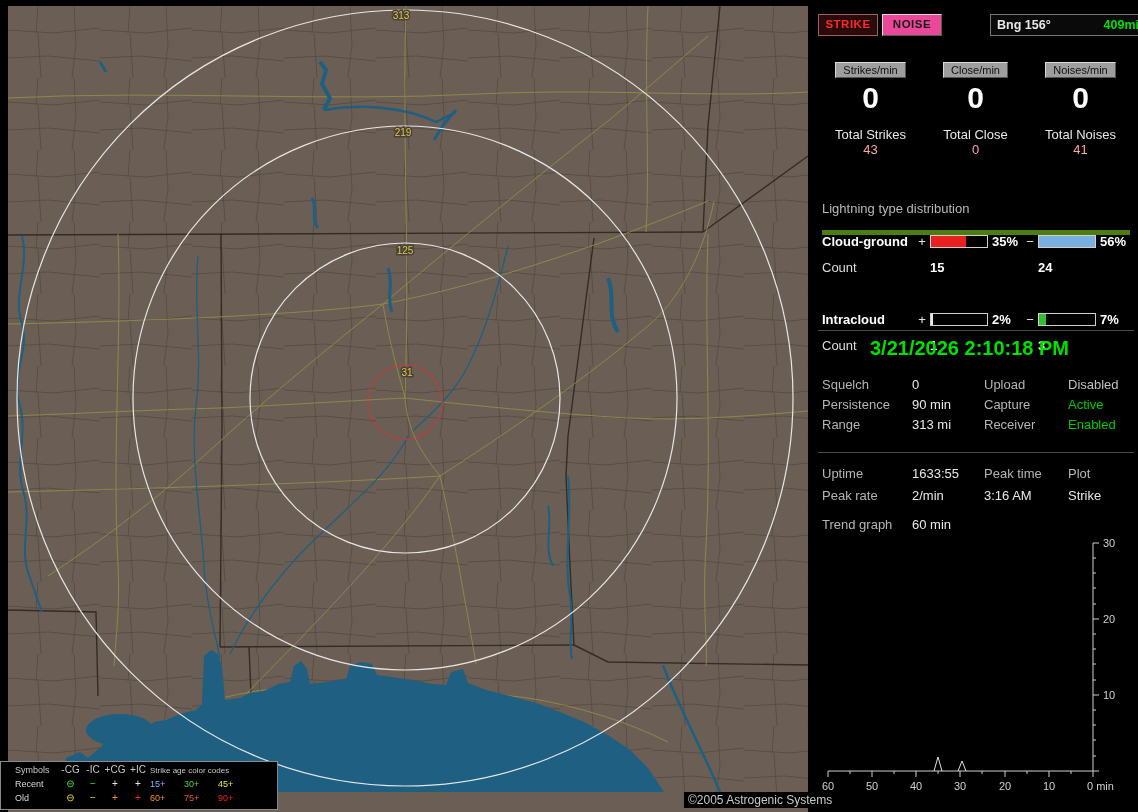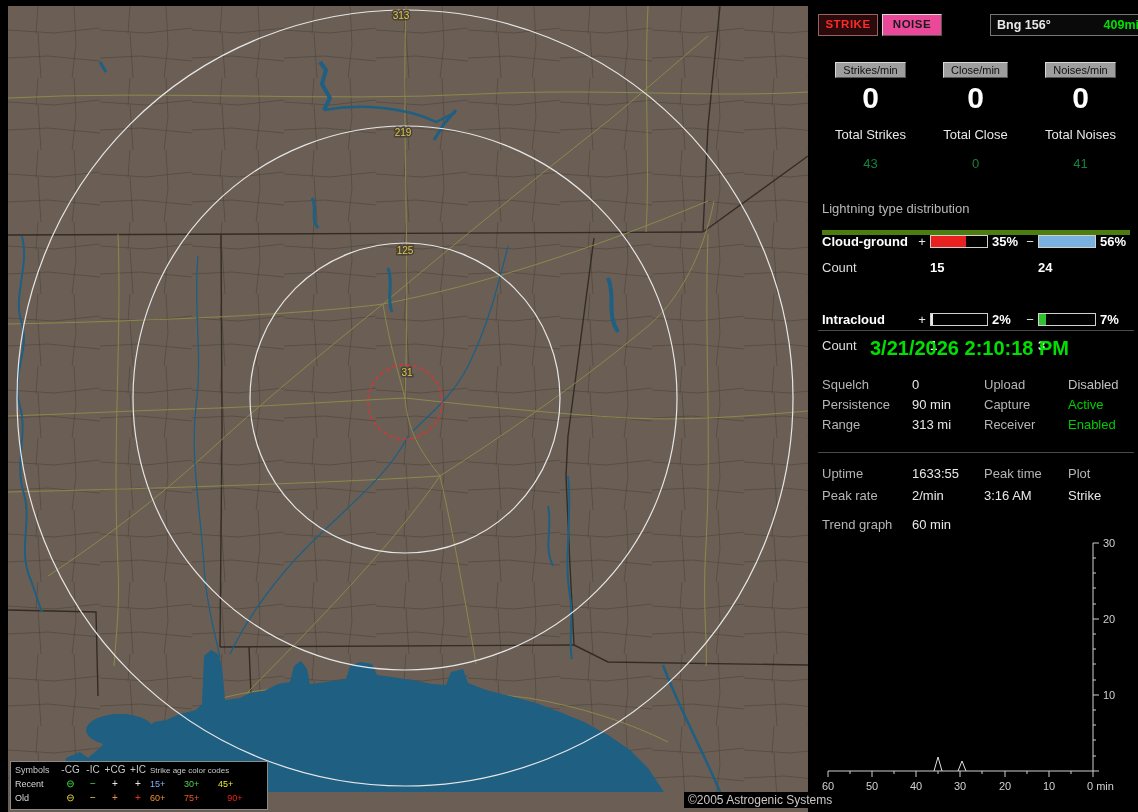--- a/index.html
+++ b/index.html
@@ -5,30 +5,30 @@
   html,body{margin:0;padding:0;background:#000;}
   body{position:relative;width:1138px;height:812px;overflow:hidden;
        font-family:"Liberation Sans",sans-serif;color:#e8e8e8;font-size:13px;}
   .abs{position:absolute;}
 
   
   #map{left:8px;top:6px;width:800px;height:808px;background:#6b5f55;}
   #copyright{left:684px;top:792px;font-size:12px;color:#c8c8c8;background:#000;padding:1px 4px;}
 
   
-  #legend{left:10px;top:761px;width:248px;height:45px;background:#000;border:1px solid #8a8a8a;
+  #legend{left:0;top:761px;width:248px;height:45px;background:#000;border:1px solid #8a8a8a;
           display:grid;grid-template-columns:44px 23px 22px 22px 24px 34px 34px 34px;
-          grid-auto-rows:14px;align-items:center;font-size:9px;color:#d8d8d8;padding:1px 4px;}
+          grid-auto-rows:14px;align-items:center;font-size:9px;color:#d8d8d8;padding:1px 14px;}
   #legend .hdr{color:#c8c8c8;}
   #legend .agehdr{grid-column:span 3;font-size:8px;color:#c8c8c8;}
   #legend .sym{text-align:center;font-size:10px;line-height:10px;}
   .c-grn{color:#3ee03e;} .c-wht{color:#e8e8e8;} .c-yel{color:#e8d838;}
   .c-org{color:#f09030;} .c-red{color:#f03030;}
   .age15{color:#7fb2ff;} .age30{color:#50d050;} .age45{color:#e8e838;}
-  .age60{color:#f09030;} .age75{color:#f05828;} .age90{color:#f02020;text-align:center;}
+  .age60{color:#f09030;} .age75{color:#f05828;} .age90{color:#f02020;}
 
   
   #toolbar{left:818px;top:14px;width:316px;height:24px;}
   #strike-btn{position:absolute;left:0;width:58px;height:20px;background:#2a0a0a;
       border:1px solid #996060;color:#ff2a2a;font-weight:bold;font-size:11.5px;
       text-align:center;line-height:19px;letter-spacing:.5px;cursor:default;}
   #noise-btn{position:absolute;left:64px;width:58px;height:20px;background:#ec4899;
       border:1px solid;border-color:#d8d8d8 #555 #555 #d8d8d8;color:#1a1a1a;font-weight:bold;
       font-size:11.5px;text-align:center;line-height:19px;letter-spacing:.5px;cursor:default;}
   #bearing{position:absolute;left:172px;width:142px;height:20px;background:#0a0a0a;
@@ -36,21 +36,21 @@
       padding:0 6px;font-weight:bold;font-size:12.5px;}
   #bearing .val{color:#00e000;}
 
   
   #rates{left:818px;top:62px;width:316px;display:flex;}
   #rates .col{width:105px;text-align:center;}
   .chip{display:inline-block;background:#9e9e9e;border:1px solid;border-color:#d8d8d8 #555 #555 #d8d8d8;
         color:#111;font-size:11px;padding:1px 7px;}
   .bigzero{font-size:30px;font-weight:bold;color:#fff;margin-top:5px;line-height:1;}
   .tot-label{margin-top:14px;color:#e8e8e8;}
-  .tot-value{margin-top:14px;color:#15803d;}
+  .tot-value{margin-top:0;color:#fca5a5;}
 
   
   #dist-title{left:822px;top:201px;width:308px;color:#b8b8b8;border-bottom:5px solid #4d7c0f;padding-bottom:14px;}
   #dist{left:822px;top:228px;width:312px;display:grid;
         grid-template-columns:92px 16px 58px 34px 16px 58px 34px;
         grid-auto-rows:26px;align-items:center;}
   #dist .lbl{font-weight:bold;color:#fff;}
   #dist .sign{text-align:center;color:#e8e8e8;}
   #dist .pct{font-weight:bold;color:#fff;padding-left:4px;}
   #dist .cnt-lbl{color:#ddd;grid-column:span 2;}

